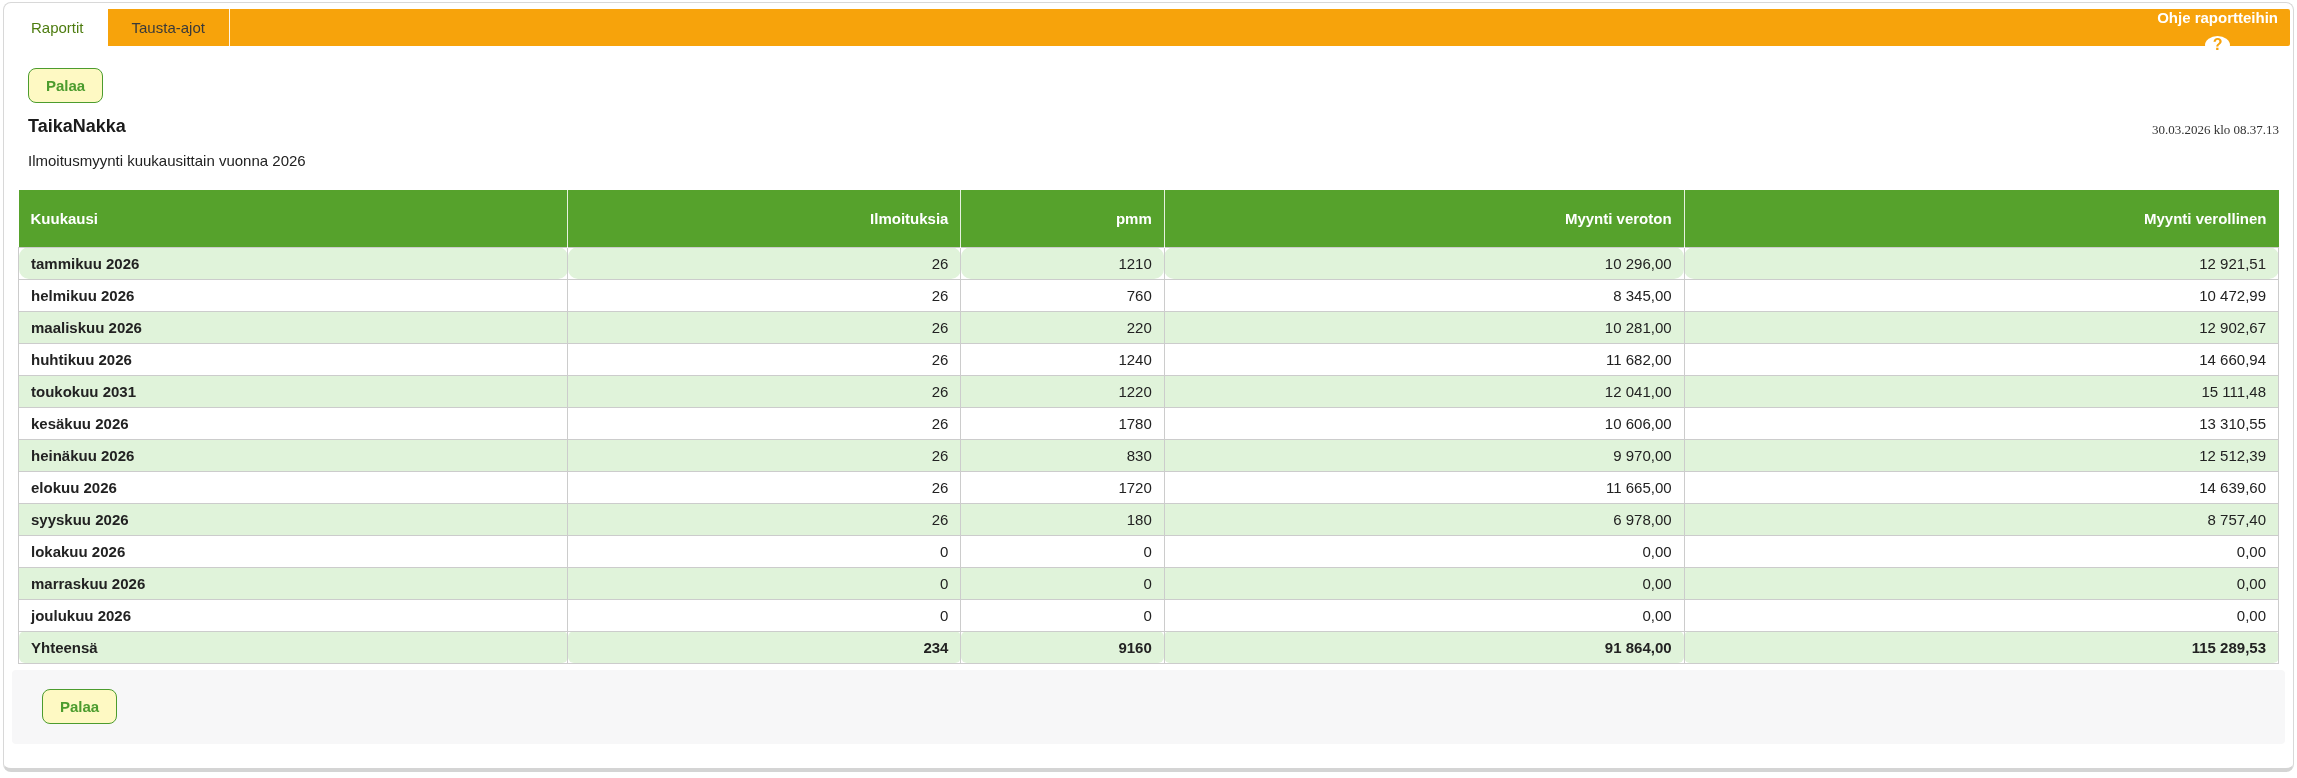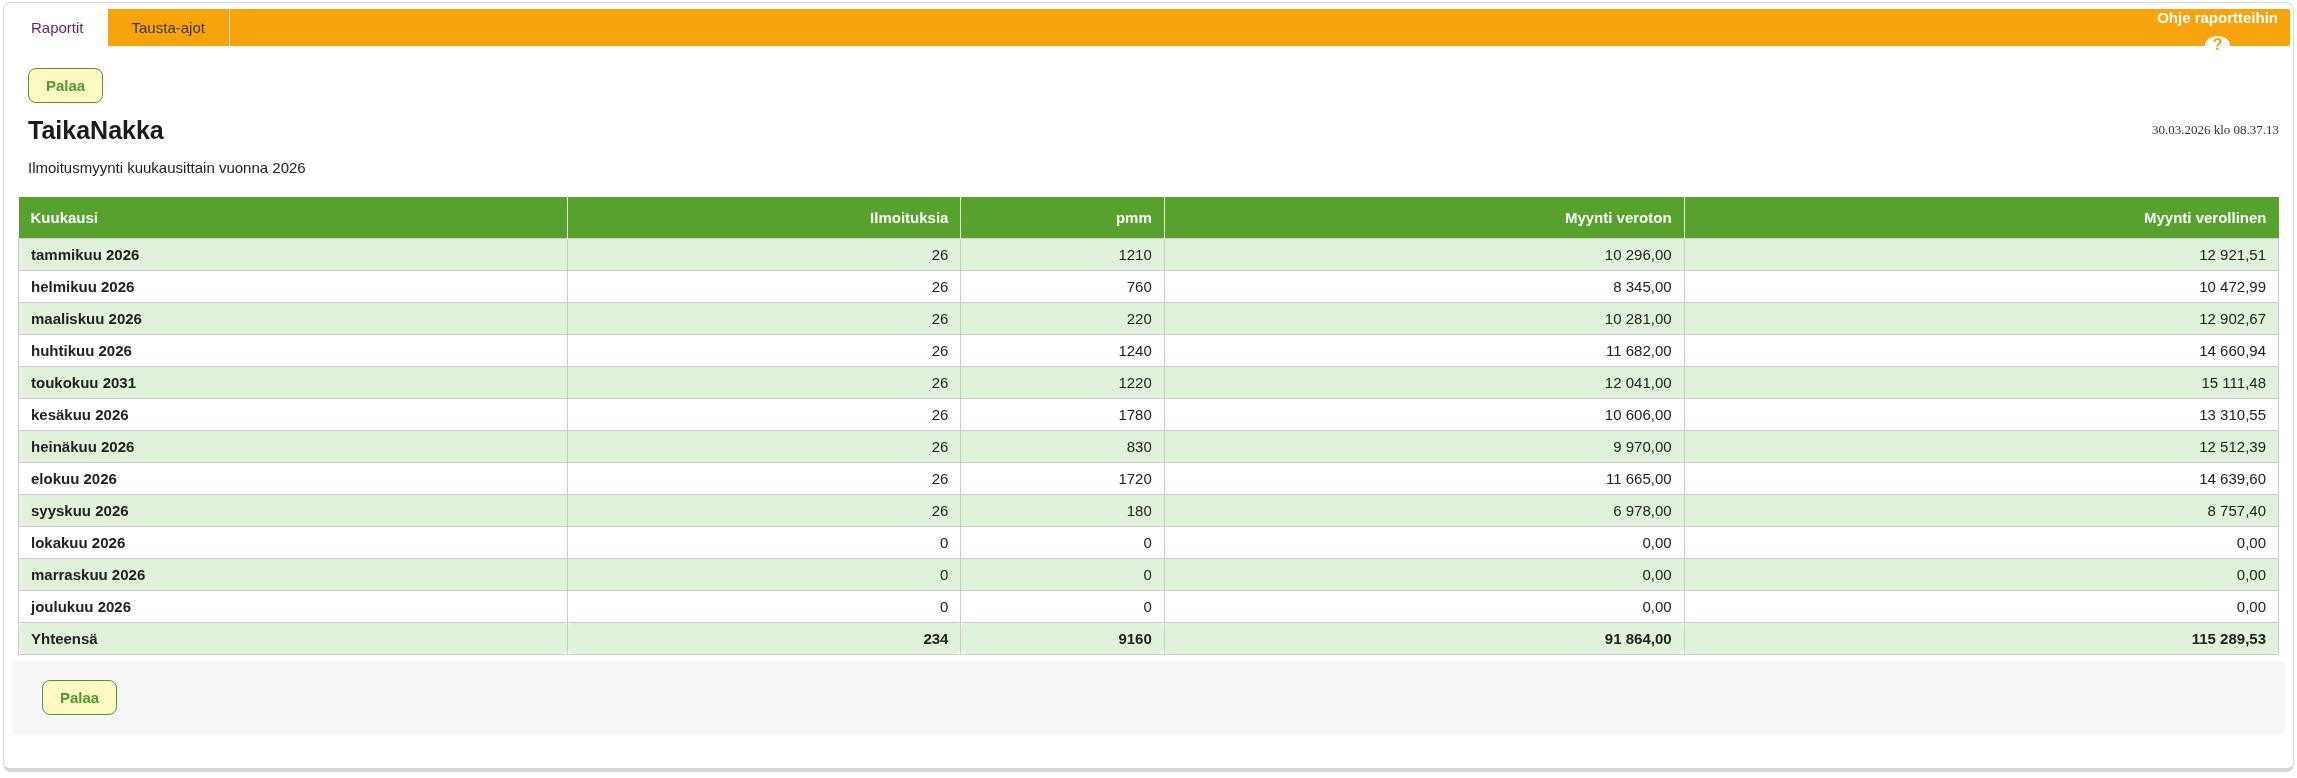--- a/index.html
+++ b/index.html
@@ -20,58 +20,58 @@
   }
   
   .topbar{
     height:37px;margin:6px 3px 0 3px;background:var(--orange);
     border-radius:2px;display:flex;align-items:stretch;
   }
   .tab{
     display:flex;align-items:center;padding:0 24px;font-size:15px;color:#3a3a3a;
     cursor:pointer;white-space:nowrap;
   }
-  .tab.active{background:#ffffff;color:#701a75;}
+  .tab.active{background:#ffffff;color:#4d7c0f;}
   .tab-sep{width:1px;background:rgba(255,255,255,.9);margin:0;}
   .topbar-right{
     margin-left:auto;display:flex;align-items:center;gap:10px;padding-right:12px;flex-direction:column;
   }
   .help-label{color:#ffffff;font-weight:bold;font-size:15px;}
   .help-circle{
     width:25px;height:25px;border-radius:50%;background:#ffffff;color:var(--orange);
     font-weight:bold;font-size:16px;display:flex;align-items:center;justify-content:center;
     cursor:pointer;
   }
   
   .content{padding:22px 14px 0 14px;background:#ffffff;}
   .btn-green{
     display:inline-block;background:#fef9c3;color:var(--green-btn);
     border:1.5px solid var(--green-btn);border-radius:8px;
     font-size:15px;font-weight:bold;padding:8px 17px;cursor:pointer;
     font-family:"Liberation Sans",sans-serif;
   }
   .top-back{margin-left:10px;}
   .title-row{display:flex;align-items:flex-start;margin-top:13px;}
-  .page-title{font-size:25px;font-weight:bold;margin-left:10px;color:#1b1b1b;}
+  .page-title{font-size:18px;font-weight:bold;margin-left:10px;color:#1b1b1b;}
   .timestamp{margin-left:auto;font-size:13px;color:#333333;padding-top:6px;font-family:Liberation Serif, serif;}
   .subtitle{font-size:15px;margin:14px 0 0 10px;color:#222222;}
   
   table{width:100%;border-collapse:collapse;margin-top:21px;table-layout:fixed;}
   thead th{
     background:var(--green-header);color:#ffffff;font-size:15px;font-weight:bold;
-    height:41px;padding:4px 12px;border-right:1px solid rgba(255,255,255,.85);
+    height:57px;padding:4px 12px;border-right:1px solid rgba(255,255,255,.85);
   }
   thead th:last-child{border-right:none;}
   th.h-left{text-align:left;}
   th.h-num{text-align:right;}
   tbody td{
     height:32px;padding:0 12px;font-size:15px;
     border:1px solid var(--border);border-top:none;
   }
-  tbody tr:first-child td{border-top:1px solid var(--border);}
+  tbody tr:first-child td{border-top:1px solid var(--border);border-radius:10px;}
   td.c-month{text-align:left;font-weight:bold;}
   td.c-num{text-align:right;}
   tbody tr.row:nth-child(odd){background:var(--green-row);}
   tbody tr.row:nth-child(even){background:#ffffff;}
   tbody tr.total{background:var(--green-row);}
   tbody tr.total td{font-weight:bold;border-radius:6px;}
   
   .bottom-section{
     margin:6px 8px 0 8px;height:74px;background:#f7f7f8;border-radius:4px;
     display:flex;align-items:center;padding-left:30px;

